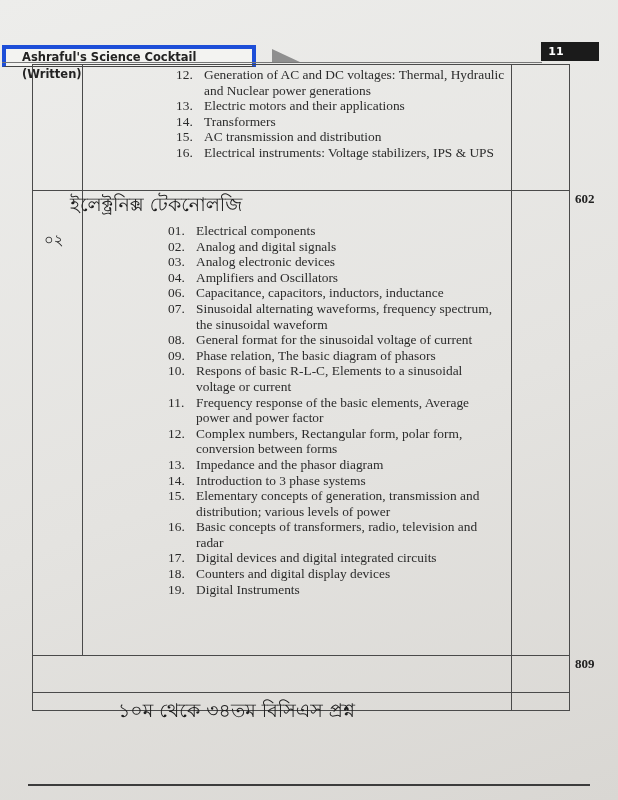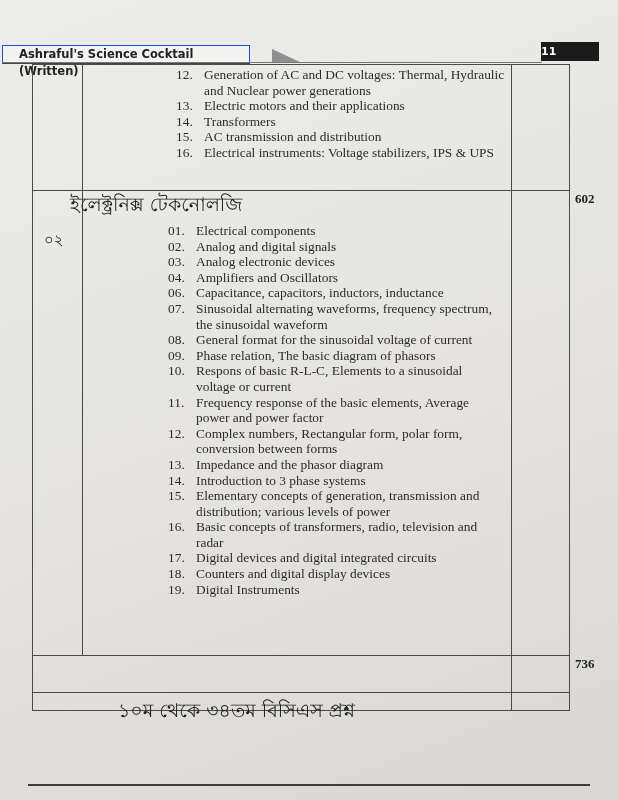--- a/index.html
+++ b/index.html
@@ -5,41 +5,41 @@
     html, body { margin: 0; padding: 0; }
     body {
       width: 618px; height: 800px; overflow: hidden;
       background: linear-gradient(160deg, #ededeb 0%, #e4e3e0 55%, #d9d7d3 100%);
       position: relative;
       font-family: "Liberation Serif", serif;
       color: #2a2a2a;
     }
     .header-bar {
       position: absolute; left: 2px; top: 45px; width: 246px; height: 17px;
-      border: 1px solid #1d4ed8; border-bottom: 1px solid #444;
+      border: 4px solid #1d4ed8; border-bottom: 1px solid #444;
       background: #f3f3f1;
     }
     .header-title {
       position: absolute; left: 16px; top: 0px;
       font-family: "DejaVu Sans", sans-serif; font-weight: bold;
       font-size: 11.5px; line-height: 17px; color: #222;
     }
     .header-hatch {
       position: absolute; left: 272px; top: 49px; width: 0; height: 0;
       border-bottom: 14px solid #8f8f8f;
       border-right: 30px solid transparent;
     }
     .header-rule {
       position: absolute; left: 2px; top: 62px; width: 540px; height: 1px; background: #777;
     }
     .page-num-box {
       position: absolute; left: 541px; top: 42px; width: 58px; height: 19px;
       background: #1b1b1b; color: #fff;
       font-family: "DejaVu Sans", sans-serif; font-weight: bold; font-size: 11px;
-      text-align: left; line-height: 19px; box-sizing: border-box; padding-right: 28px;
+      text-align: center; line-height: 19px; box-sizing: border-box; padding-right: 28px;
     }
     .line-h { position: absolute; height: 1px; background: #4a4a4a; }
     .line-v { position: absolute; width: 1px; background: #4a4a4a; }
     .list {
       position: absolute; font-size: 13.4px; line-height: 15.6px; color: #2b2b2b;
     }
     .list .item { display: flex; white-space: nowrap; }
     .list .num { display: inline-block; width: 28px; flex-shrink: 0; }
     .list .txt { white-space: normal; }
     .bn { font-family: "DejaVu Sans", sans-serif; color: #1e1e1e; }
@@ -175,15 +175,15 @@
       <span class="num">18.</span>
       <span class="txt">Counters and digital display devices</span>
     </div>
   <div class="item">
       <span class="num">19.</span>
       <span class="txt">Digital Instruments</span>
     </div>
 </div>
 
 <span class="bcs-title bn">১০ম থেকে ৩৪তম বিসিএস প্রশ্ন</span>
-<span class="page-ref" style="left:529px; top:656px;">736</span>
+<span class="page-ref" style="left:529px; top:656px;">809</span>
 
 <div class="footer-rule"></div>
 
 </body></html>

